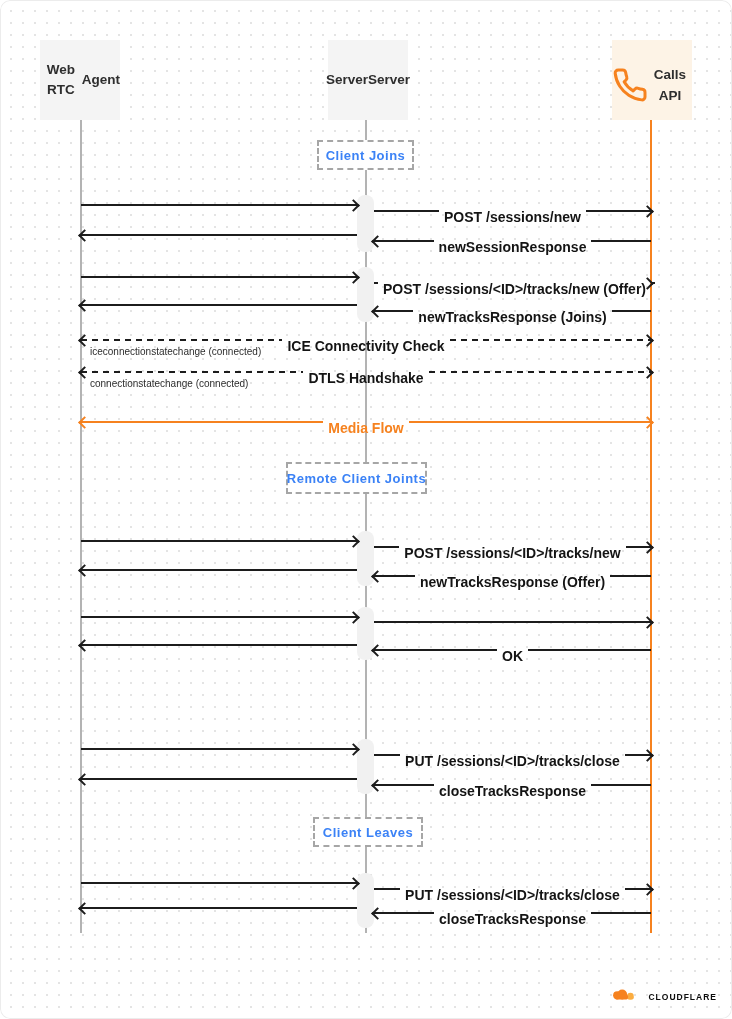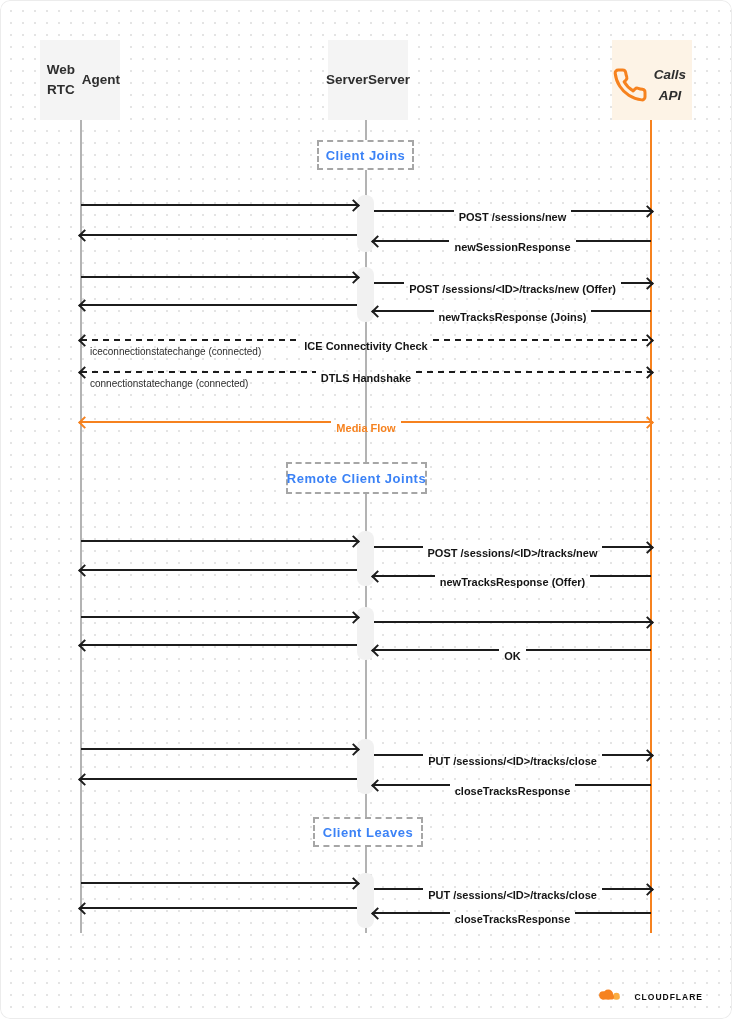--- a/index.html
+++ b/index.html
@@ -15,53 +15,53 @@
   }
   
   .actor {
     position:absolute; top:40px; width:80px; height:80px;
     background:#f4f4f4; display:flex; flex-direction:row;
     align-items:center; justify-content:center; text-align:center;
     font-weight:bold; font-size:13.5px; line-height:1.5; color:#2e2e2e; z-index:4;
   }
   .actor.calls { background:#fdf3e6; justify-content:flex-start; padding-top:9px; box-sizing:border-box; }
   .actor.calls .phone-wrap { height:42px; display:flex; align-items:center; }
-  .actor.calls .calls-label { margin-top:2px;font-style:italic; }
+  .actor.calls .calls-label { margin-top:2px; }
   
   .lifeline { position:absolute; top:120px; width:2px; height:813px; background:#b3b3b3; z-index:1; }
   .lifeline.orange { background:#f6821f; }
   
   .activation { position:absolute; left:357px; width:17px; background:#f1f1f1; border-radius:8px; z-index:2; }
   
   .section {
     position:absolute; box-sizing:border-box; background:#fff;
     border:2px dashed #a6a6a6; color:#3b82f6; z-index:3;
     font-size:13px; font-weight:600; letter-spacing:0.5px;
     display:flex; align-items:center; justify-content:center; white-space:nowrap;
   }
   
   .msg { position:absolute; height:16px; display:flex; align-items:center; z-index:3; }
   .msg .seg { flex:1 1 auto; min-width:4px; height:2.4px; background:#1c1c1c; }
   .msg .seg.dash { background:repeating-linear-gradient(90deg,#1c1c1c 0 6px, transparent 6px 11px); }
-  .msg .lbl { font-size:11px; font-weight:bold; color:#141414; padding:0 5px; white-space:nowrap;margin-top:11px; }
+  .msg .lbl { font-size:14px; font-weight:bold; color:#141414; padding:0 5px; white-space:nowrap;margin-top:11px; }
   .head { position:absolute; width:9px; height:9px; top:3.5px; box-sizing:border-box; }
   .head.r { right:-1px; border-top:2.4px solid #1c1c1c; border-right:2.4px solid #1c1c1c; transform:rotate(45deg); }
   .head.l { left:-1px; border-top:2.4px solid #1c1c1c; border-left:2.4px solid #1c1c1c; transform:rotate(-45deg); }
   .msg.orange .seg { background:#f6821f; }
   .msg.orange .lbl { color:#f6821f; }
   .msg.orange .head.r { border-color:#f6821f; }
   .msg.orange .head.l { border-color:#f6821f; }
   
   .note { position:absolute; left:90px; font-size:10px; color:#2d2d2d; z-index:3; white-space:nowrap; }
   
   .footer-title {
     position:absolute; left:14px; top:985px; font-size:17px; font-weight:bold;
     letter-spacing:0.4px; color:#333; z-index:4;
   }
-  .cf-logo { position:absolute; right:29px; top:987px; display:flex; align-items:center; gap:11px; z-index:4; }
+  .cf-logo { position:absolute; right:15px; top:987px; display:flex; align-items:center; gap:11px; z-index:4; }
   .cf-word { font-size:8.5px; font-weight:bold; letter-spacing:1px; color:#0c0c0c; }
 </style>
 </head>
 <body>
 
 <div class="canvas">
 
   <div class="lifeline" style="left:80px"></div>
   <div class="lifeline" style="left:365px"></div>
   <div class="lifeline orange" style="left:650px"></div>

